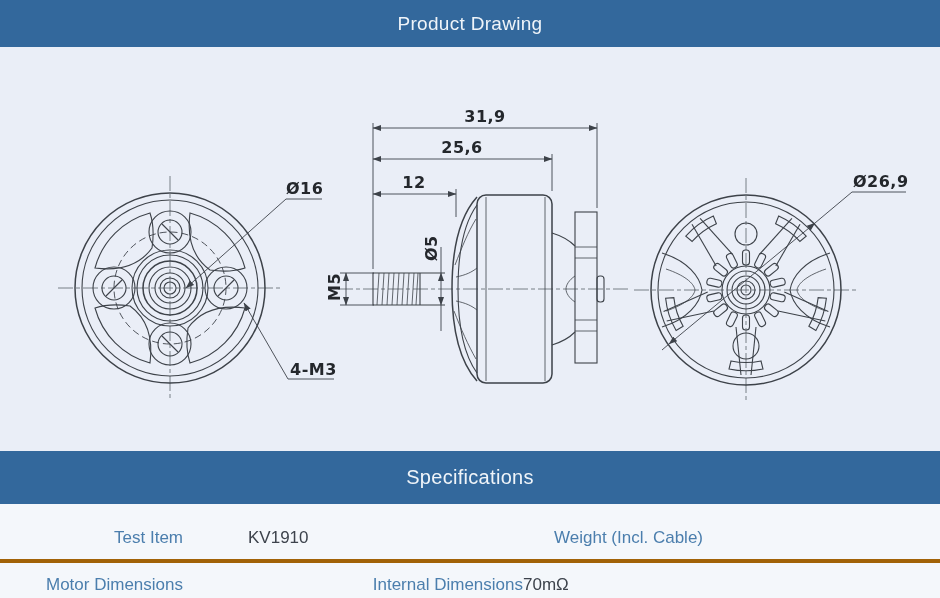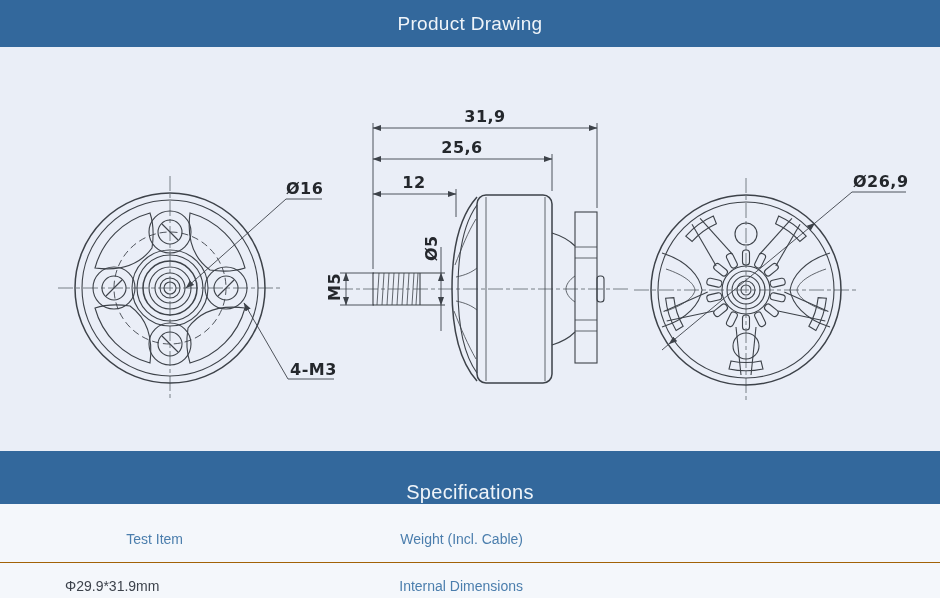--- a/index.html
+++ b/index.html
@@ -3,39 +3,39 @@
 <meta charset="utf-8">
 <style>
   * { margin:0; padding:0; box-sizing:border-box; }
   html,body { width:940px; height:598px; overflow:hidden; background:#fff;
               font-family:"Liberation Sans", sans-serif; }
   .page { position:relative; width:840px; height:598px; }
 
   .bar { position:absolute; left:0; width:940px; background:#33689c; color:#eff4f9;
          display:flex; align-items:center; justify-content:center; }
   .bar-top { top:0; height:47px; font-size:19px; letter-spacing:.3px; }
-  .bar-specs { top:451px; height:53px; font-size:20px; letter-spacing:.3px;align-items:flex-end; }
+  .bar-specs { top:451px; height:53px; font-size:20px; letter-spacing:.3px; }
 
   .drawing-area { position:absolute; top:47px; left:0; width:940px; height:404px;
                   background:#eaeef7; }
   svg text { font-family:"DejaVu Sans","Liberation Sans",sans-serif; font-size:16px;
              font-weight:bold; fill:#24272c; letter-spacing:.5px; }
   svg .geo { fill:none; stroke:#3d4249; stroke-width:1.1; }
   svg .thick { stroke-width:1.5; }
   svg .thin  { stroke-width:.8; }
   svg .dim   { stroke-width:.9; }
   svg .cl    { stroke:#5c6269; stroke-width:.8; stroke-dasharray:15 3 4 3; }
   svg .bolt  { stroke-dasharray:7 4; stroke-width:.9; }
 
   .specs-area { position:absolute; top:504px; left:0; width:940px; height:94px;
                 background:#f4f7fb; }
   .spec-table { margin-top:12px; }
   .spec-row { display:grid; grid-template-columns:183px 340px 180px auto;
-              align-items:center; height:47px; border-bottom:1px solid #a16207;
-              font-size:14px; }
+              align-items:center; height:47px; border-bottom:4px solid #a16207;
+              font-size:17px; }
   .spec-label { color:#4b7ead;text-align:right; }
   .spec-value { color:#3d434c; }
   .c1 { text-align:right; }
   .c2 { padding-left:65px; }
 </style>
 </head>
 <body>
 
 <div class="page">
 
@@ -213,22 +213,24 @@
   </div>
 
   <div class="bar bar-specs">
     <span>Specifications</span>
   </div>
 
   <div class="specs-area">
     <div class="spec-table">
       <div class="spec-row">
         <div class="spec-label c1">Test Item</div>
+        <div class="spec-value c2">KV1910</div>
         <div class="spec-label">Weight (Incl. Cable)</div>
       </div>
       <div class="spec-row">
-        <div class="spec-value c2">Φ29.9*31.9mm</div>
+        <div class="spec-label c1">Motor Dimensions</div>
         <div class="spec-label">Internal Dimensions</div>
+        <div class="spec-value">70mΩ</div>
       </div>
     </div>
   </div>
 
 </div>
 
 </body></html>

